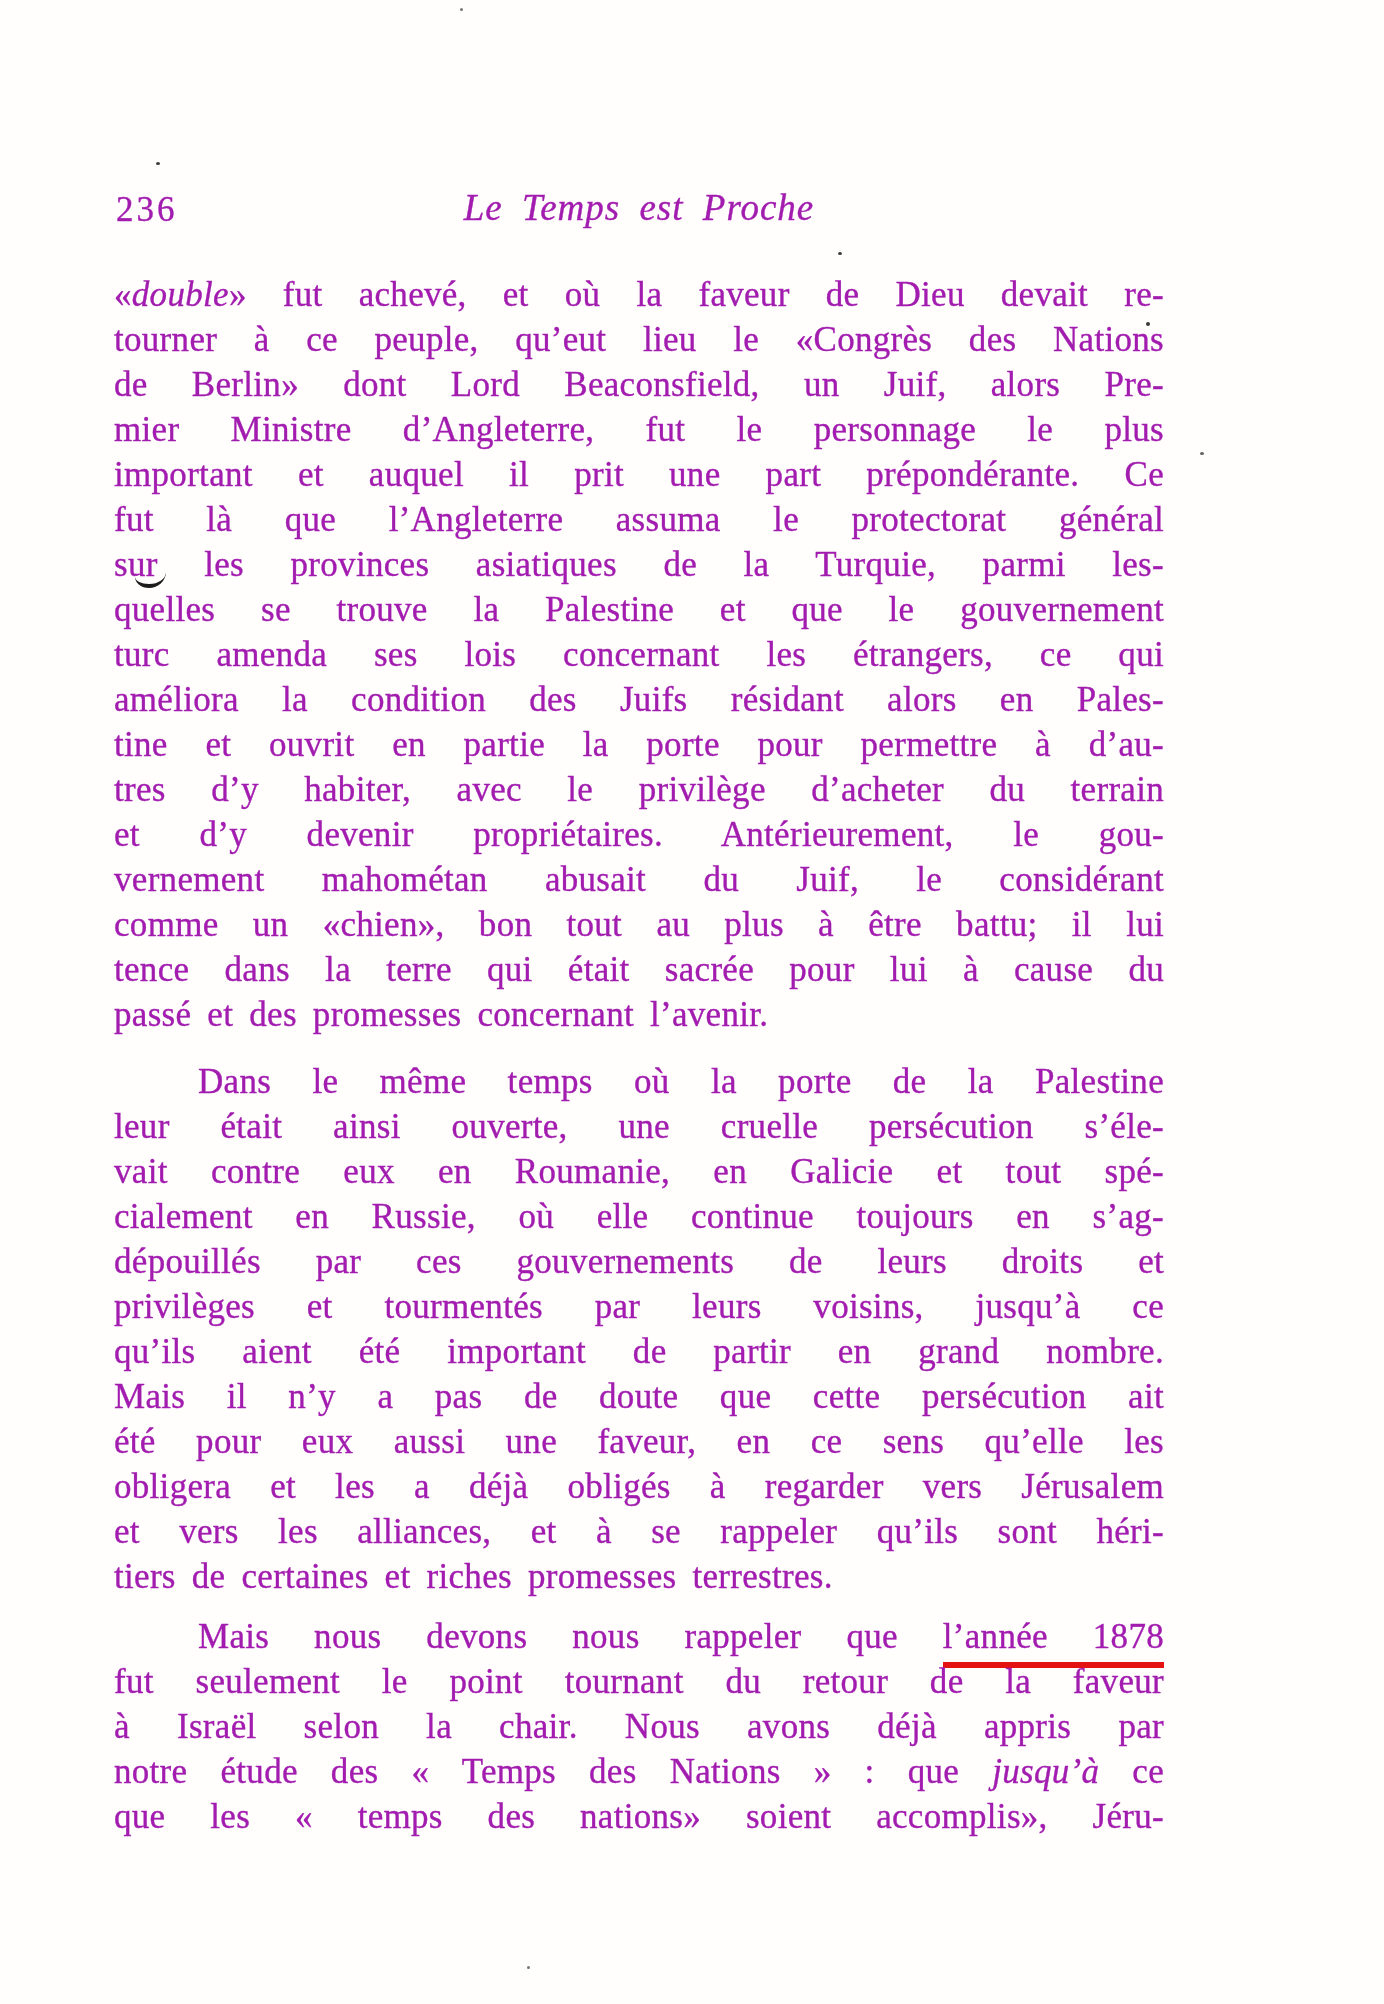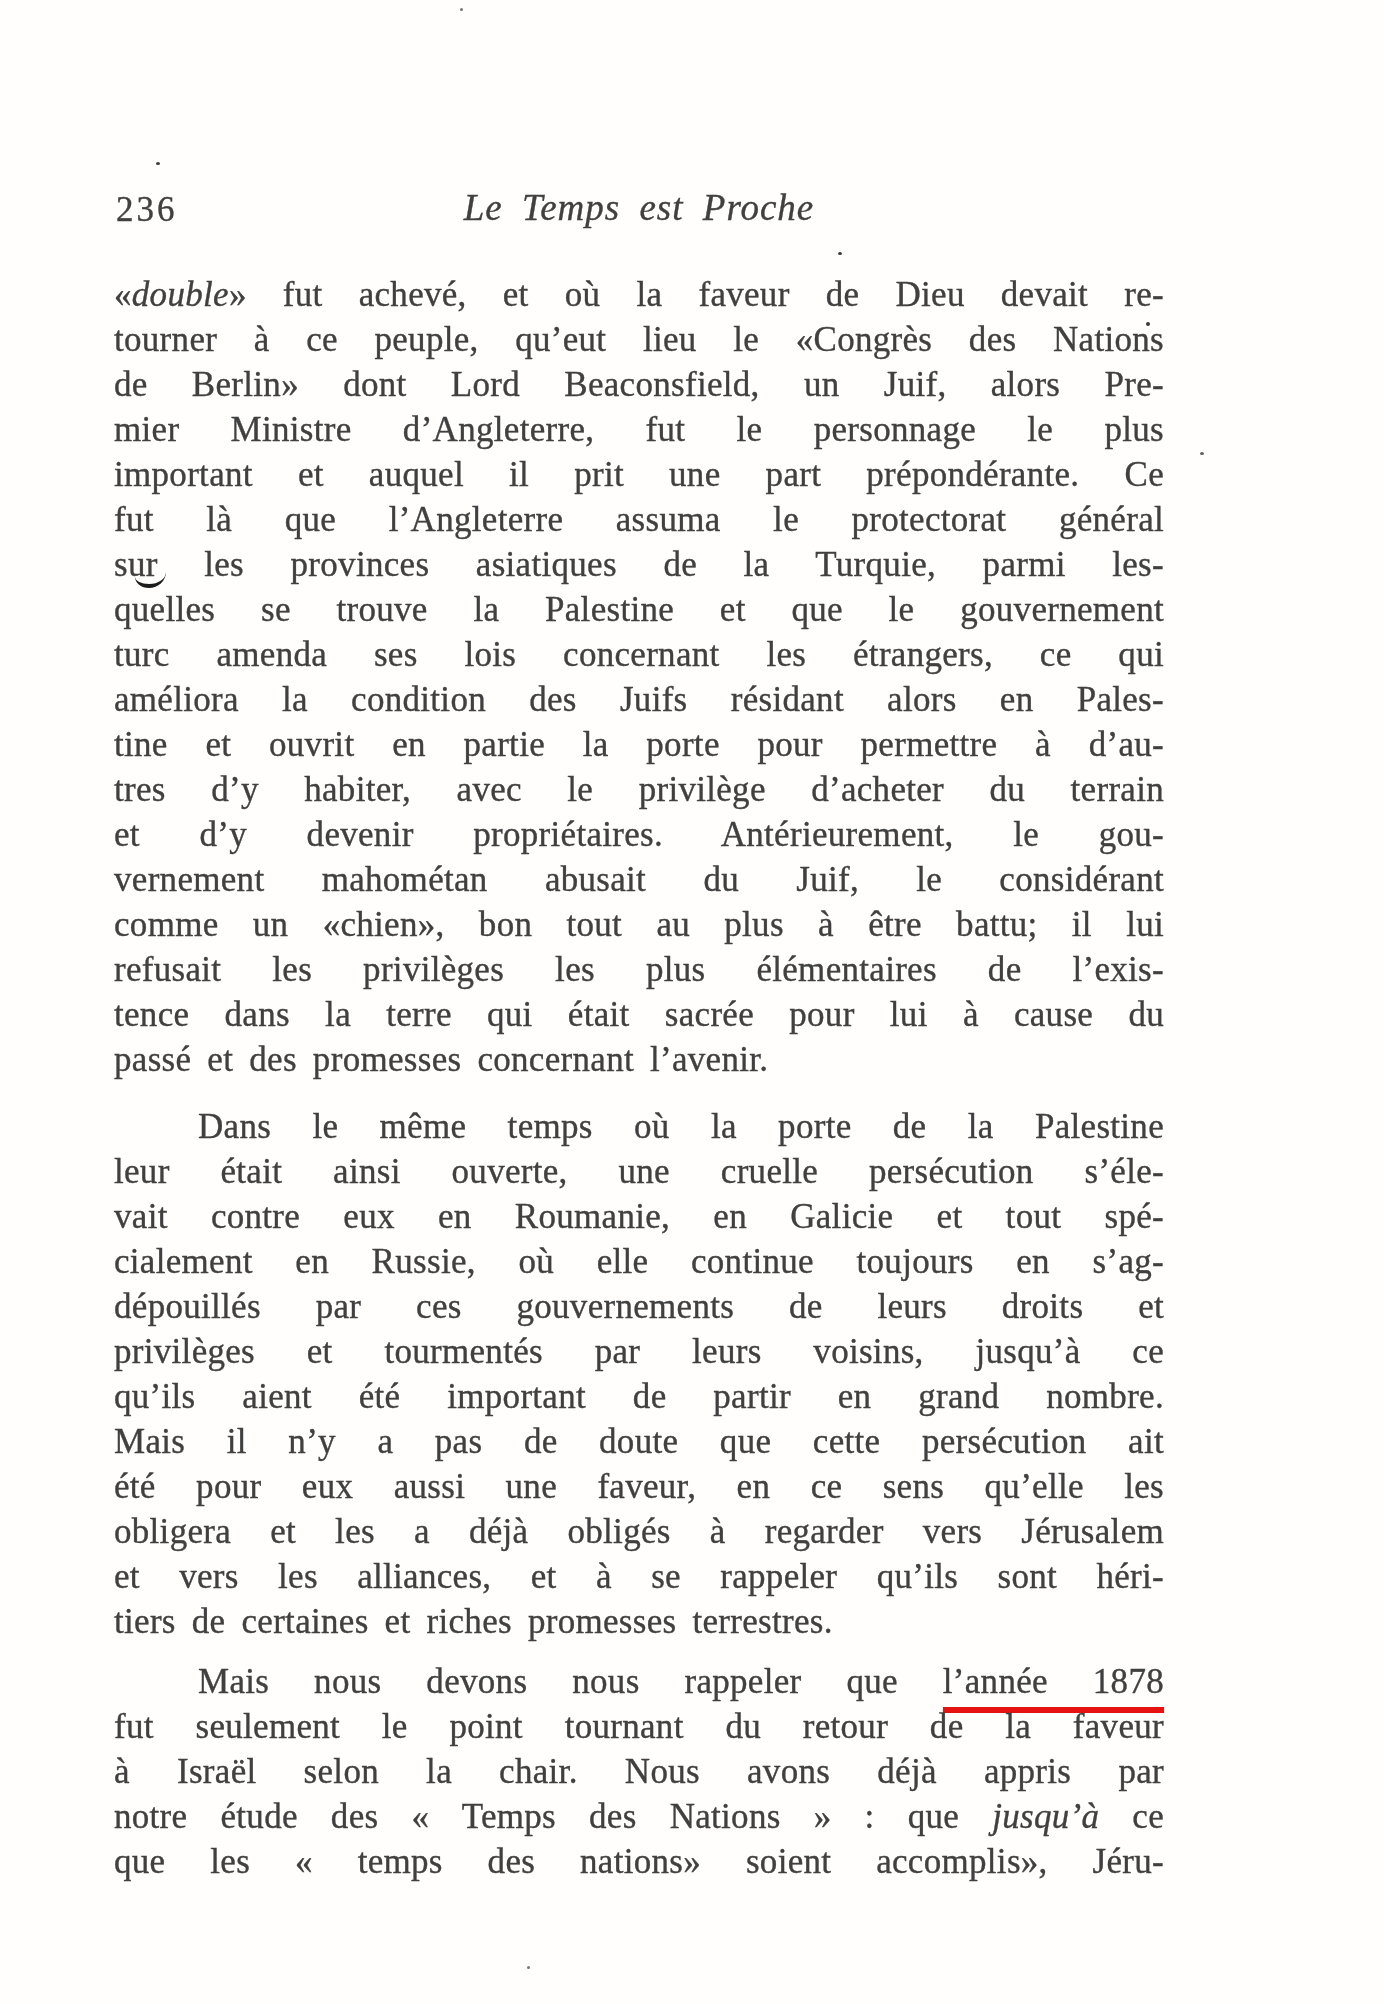--- a/index.html
+++ b/index.html
@@ -8,21 +8,21 @@
     width: 1384px;
     height: 2004px;
     background: #ffffff;
     overflow: hidden;
   }
   .page {
     position: relative;
     width: 1384px;
     height: 2004px;
     background: #fffefd;
-    color: #404040;
+    color: #a21caf;
     font-family: "Liberation Serif", "DejaVu Serif", serif;
     -webkit-text-stroke: 0.35px currentColor;
   }
   
   .page-header {
     position: absolute;
     top: 186px;
     left: 114px;
     width: 1050px;
     height: 46px;
@@ -116,21 +116,20 @@
         <div class="line"><span>fut là que l’Angleterre assuma le protectorat général</span></div>
         <div class="line"><span>sur les provinces asiatiques de la Turquie, parmi les-</span></div>
         <div class="line"><span>quelles se trouve la Palestine et que le gouvernement</span></div>
         <div class="line"><span>turc amenda ses lois concernant les étrangers, ce qui</span></div>
         <div class="line"><span>améliora la condition des Juifs résidant alors en Pales-</span></div>
         <div class="line"><span>tine et ouvrit en partie la porte pour permettre à d’au-</span></div>
         <div class="line"><span>tres d’y habiter, avec le privilège d’acheter du terrain</span></div>
         <div class="line"><span>et d’y devenir propriétaires. Antérieurement, le gou-</span></div>
         <div class="line"><span>vernement mahométan abusait du Juif, le considérant</span></div>
         <div class="line"><span>comme un «chien», bon tout au plus à être battu; il lui</span></div>
-        <div class="line"><span>refusait les privilèges les plus élémentaires de l’exis-</span></div>
         <div class="line"><span>tence dans la terre qui était sacrée pour lui à cause du</span></div>
         <div class="line short"><span>passé et des promesses concernant l’avenir.</span></div>
       </div>
       <div class="paragraph">
         <div class="line indent"><span>Dans le même temps où la porte de la Palestine</span></div>
         <div class="line"><span>leur était ainsi ouverte, une cruelle persécution s’éle-</span></div>
         <div class="line"><span>vait contre eux en Roumanie, en Galicie et tout spé-</span></div>
         <div class="line"><span>cialement en Russie, où elle continue toujours en s’ag-</span></div>
         <div class="line"><span>dépouillés par ces gouvernements de leurs droits et</span></div>
         <div class="line"><span>privilèges et tourmentés par leurs voisins, jusqu’à ce</span></div>

